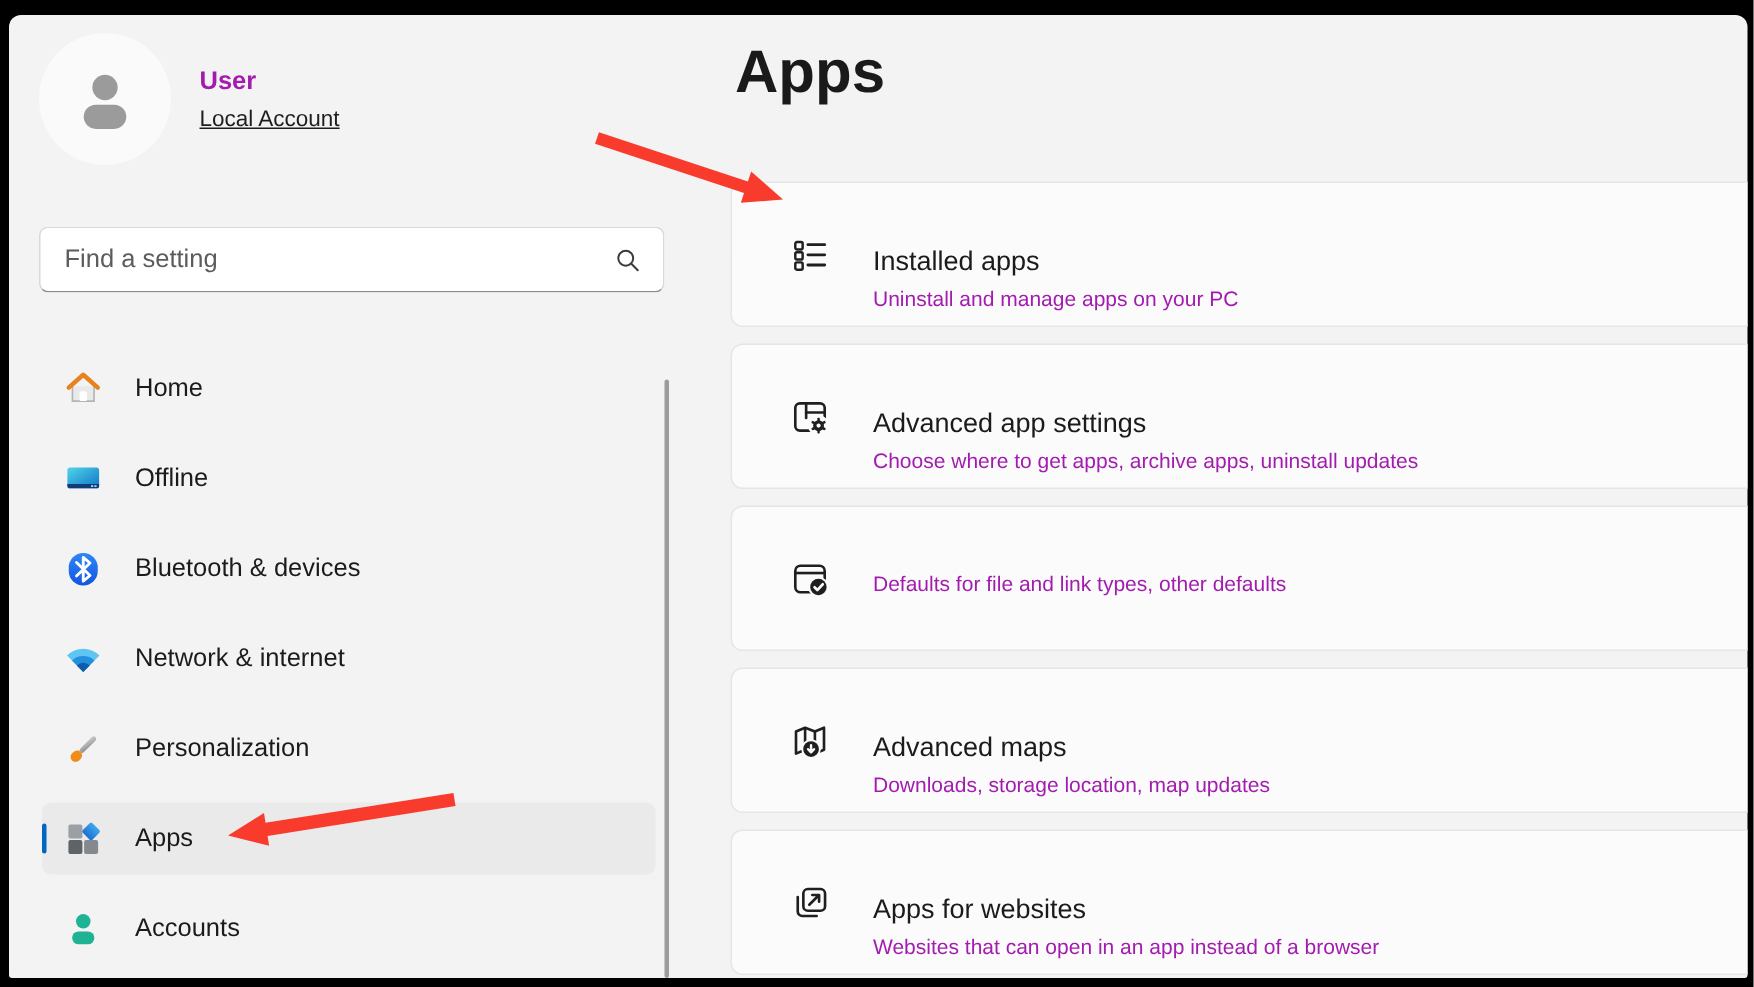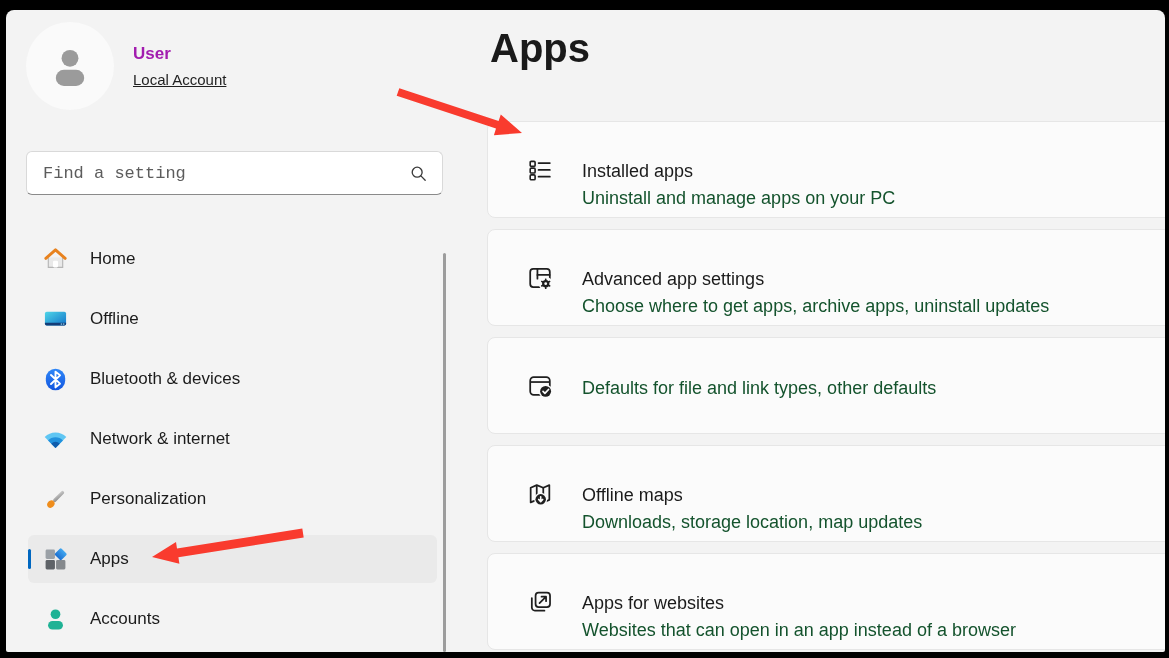--- a/index.html
+++ b/index.html
@@ -19,21 +19,21 @@
   }
   .account-name{position:absolute;left:127px;top:34px;font-size:17px;font-weight:700;color:#a21caf;}
   .account-type{position:absolute;left:127px;top:61px;font-size:15px;color:#1f1f1f;text-decoration:underline;}
   .search-box{
     position:absolute;left:20px;top:141px;width:417px;height:44px;background:#fff;
     border:1px solid #d9d9d9;border-bottom-color:#8a8a8a;border-radius:6px;
     box-sizing:border-box;display:flex;align-items:center;
   }
   .search-box input{
     flex:1;border:none;outline:none;background:transparent;margin-left:14px;
-    font-size:17px;color:#1b1b1b;font-family:Liberation Mono, monospace;
+    font-size:17px;color:#1b1b1b;font-family:Liberation Sans, sans-serif;
   }
   .search-box input::placeholder{color:#5c5c5c;opacity:1;}
   .search-glyph{margin-right:13px;display:flex;}
   .nav{position:absolute;left:22px;top:225px;width:409px;}
   .nav-item{
     position:relative;height:48px;margin-bottom:12px;border-radius:6px;
     display:flex;align-items:center;padding-left:13px;box-sizing:border-box;cursor:default;
   }
   .nav-item.selected{background:#eaeaea;}
   .nav-item .ind{
@@ -48,21 +48,21 @@
   
   .page-title{position:absolute;left:484px;top:16px;font-size:40px;font-weight:600;color:#1a1a1a;}
   .card{
     position:absolute;left:481px;right:-12px;height:97px;background:#fbfbfb;
     border:1px solid #e6e6e6;border-radius:8px;box-sizing:border-box;
     display:flex;align-items:center;padding-left:38px;cursor:default;
   }
   .card-icon{width:28px;height:28px;flex:0 0 28px;display:flex;align-items:center;justify-content:center;}
   .card-text{margin-left:28px;}
   .card-title{font-size:18px;color:#1b1b1b;margin-top:31px;}
-  .card-sub{font-size:18px;color:#14532d;margin-top:6px;}
+  .card-sub{font-size:14px;color:#a21caf;margin-top:6px;}
   .c0{top:111px;} .c1{top:219px;} .c2{top:327px;} .c3{top:435px;} .c4{top:543px;}
   .arrow-overlay{position:absolute;inset:0;pointer-events:none;z-index:50;}
 </style>
 </head>
 <body>
 
 <div class="window">
 
   <div class="avatar">
     <svg width="46" height="46" viewBox="0 0 24 24">
@@ -268,21 +268,21 @@
           <path d="M4 6.6 L9.2 4.4 L14.8 6.6 L20 4.4 V17 L14.8 19.2 L9.2 17 L4 19.2 Z"></path>
           <line x1="9.2" y1="4.4" x2="9.2" y2="17"></line>
           <line x1="14.8" y1="6.6" x2="14.8" y2="19.2"></line>
         </g>
         <circle cx="12.6" cy="16.6" r="5.6" fill="#fbfbfb"></circle>
         <circle cx="12.6" cy="16.6" r="4.5" fill="#1f1f1f"></circle>
         <path d="M12.6 14.4 v4 M10.9 16.7 l1.7 1.8 1.7 -1.8" fill="none" stroke="#fbfbfb" stroke-width="1.4" stroke-linecap="round" stroke-linejoin="round"></path>
       </svg>
     </span>
     <span class="card-text">
-      <div class="card-title">Offline maps</div>
+      <div class="card-title">Advanced maps</div>
       <div class="card-sub">Downloads, storage location, map updates</div>
     </span>
   </div>
 
   <div class="card c4">
     <span class="card-icon">
       <svg width="28" height="28" viewBox="0 0 24 24" fill="none" stroke="#1f1f1f" stroke-width="1.5" stroke-linecap="round" stroke-linejoin="round">
         <path d="M5 8.6 v8.2 a2.6 2.6 0 0 0 2.6 2.6 h8.2"></path>
         <rect x="8.2" y="4" width="12.4" height="12.4" rx="2.6"></rect>
         <path d="M11.6 13 L17 7.6 M13.3 7.4 h3.9 v3.9"></path>

